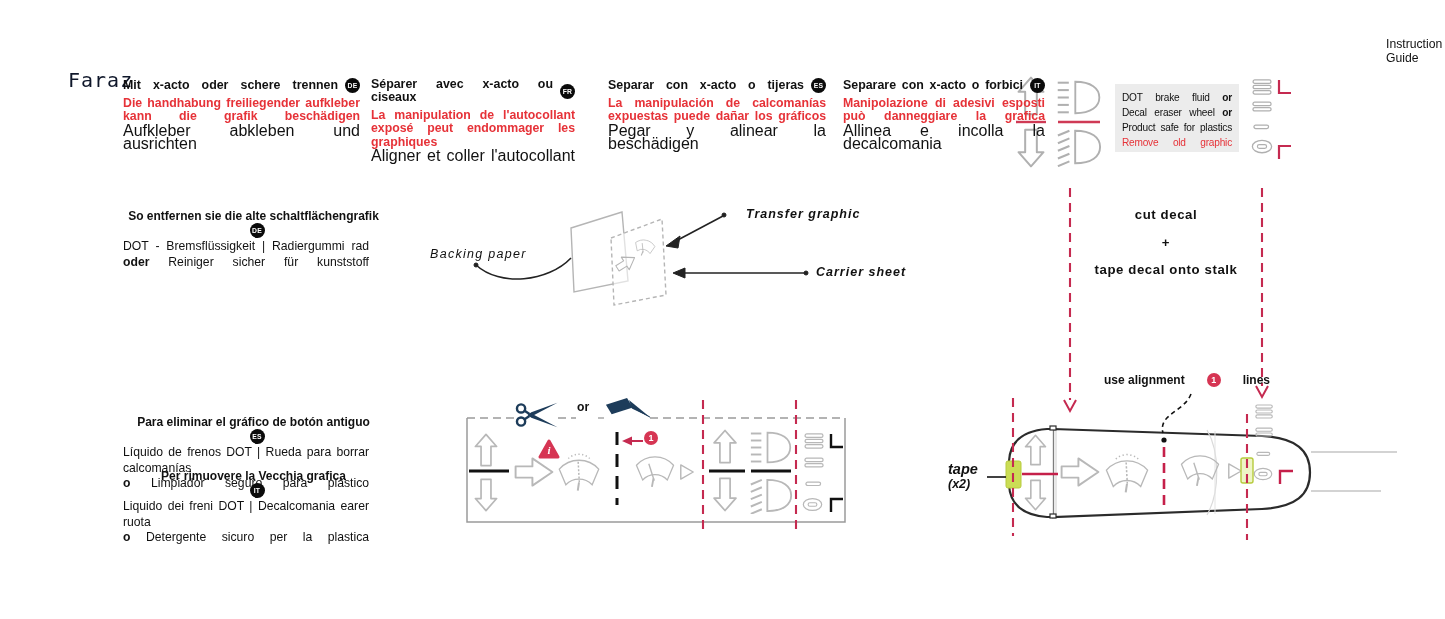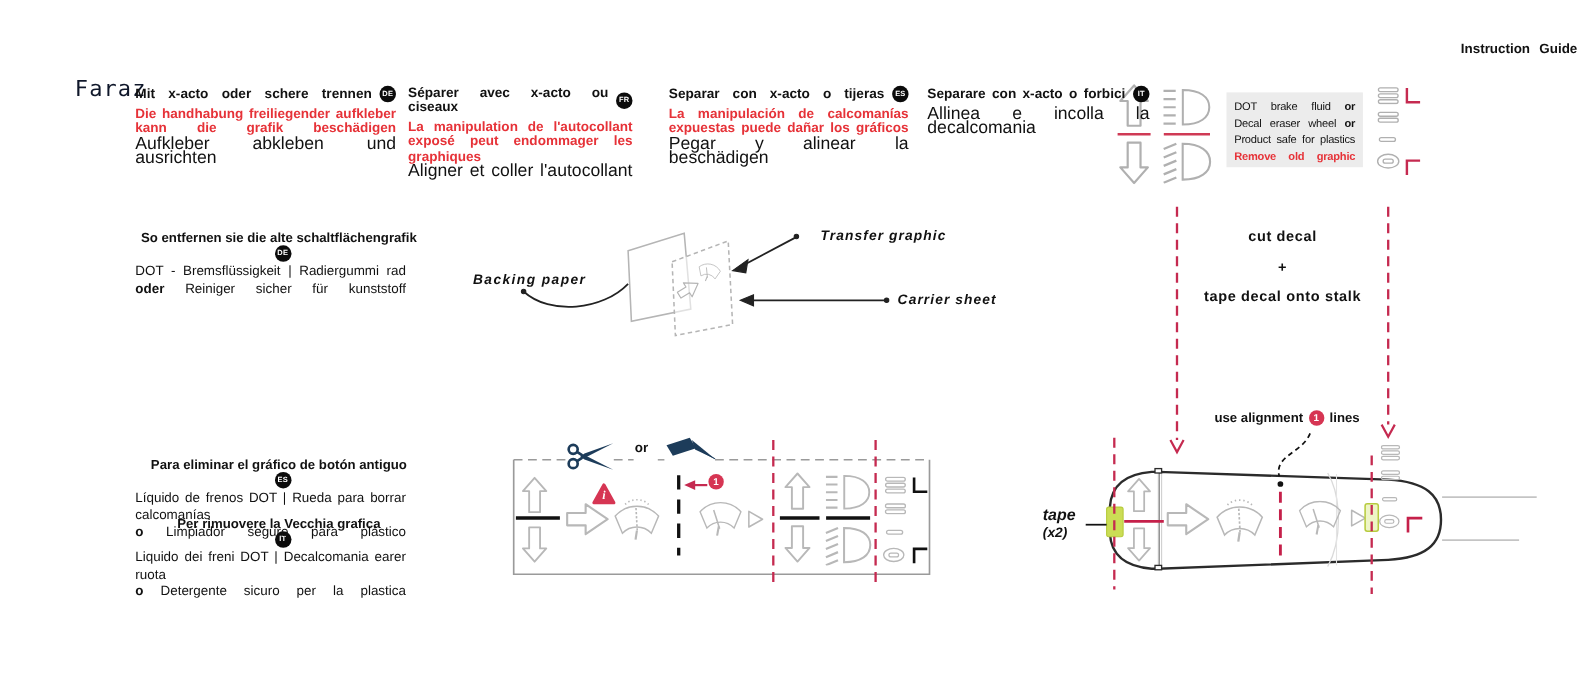--- a/index.html
+++ b/index.html
@@ -4,44 +4,44 @@
 <style>
   html,body{margin:0;padding:0;background:#fff;}
   #canvas{position:relative;width:1445px;height:619px;background:#fff;overflow:hidden;
           font-family:"Liberation Sans",sans-serif;color:#111;}
   .abs{position:absolute;}
   #overlay{position:absolute;left:0;top:0;z-index:5;pointer-events:none;}
   .txt{z-index:10;}
   
   #logo{left:68px;top:28px;font-family:"DejaVu Sans Mono",monospace;font-size:20px;
         letter-spacing:1px;color:#0f172a;margin-top:40px;}
-  #guide-title{left:1280px;top:37px;font-size:12.2px;font-weight:bold;word-spacing:5px;padding-left:48px;}
+  #guide-title{left:1338px;top:37px;font-size:12.2px;font-weight:normal;word-spacing:5px;padding-left:48px;}
   
   .tblock{line-height:13.4px;margin-left:48px;}
   .tblock p{margin:0;}
   .jy{text-align:justify;text-align-last:justify;}
   .h-row{display:flex;align-items:center;margin-bottom:4px;}
   .h-row .h{flex:1;font-weight:bold;font-size:12.4px;margin-right:7px;}
   .badge{width:15px;height:15px;border-radius:50%;background:#0b0b0b;color:#fff;
          font-size:6.8px;font-weight:bold;display:flex;align-items:center;justify-content:center;
          flex:0 0 15px;letter-spacing:.2px;}
   .red{color:#e63238;font-weight:bold;font-size:12.3px;}
   .blk{font-size:16px;}
   .s2 .h-row .h{font-size:12px;}
   .s2 p{width:246px;line-height:15.2px;font-size:12.2px;}
   .s2 .h-row{margin-bottom:1px;flex-direction:column;}
   
   #remove-box{left:1115px;top:84px;width:124px;height:68px;background:#ececec;
               box-sizing:border-box;padding:7px 7px 6px;font-size:10.1px;line-height:14.9px;
               letter-spacing:-0.2px;}
   #remove-box p{margin:0;}
-  #remove-box .red-b{color:#e63238;font-weight:bold;}
+  #remove-box .red-b{color:#e63238;font-weight:normal;}
   
   .cutline{width:182px;text-align:center;font-weight:bold;font-size:13.2px;letter-spacing:.6px;}
-  #align-label{left:1104px;top:373px;display:flex;align-items:center;gap:5px;
+  #align-label{left:1104px;top:373px;display:flex;align-items:center;gap:22px;
                font-size:12px;font-weight:bold;}
   .c1{width:14px;height:14px;border-radius:50%;background:#d63553;color:#fff;font-size:9px;
       font-weight:bold;display:flex;align-items:center;justify-content:center;flex:0 0 14px;}
   #c1-marker{left:644px;top:431px;}
   #or-label{left:574px;top:400px;font-size:12.2px;font-weight:bold;background:#fff;padding:0 3px;}
   #tape-label{left:948px;top:462px;font-style:italic;font-weight:bold;line-height:15px;}
   #tape-label .l1{font-size:14.5px;}
   #tape-label .l2{font-size:12.5px;}
 </style>
 </head>
@@ -288,20 +288,21 @@
         <span class="badge">ES</span>
       </div>
     <p class="red jy">La manipulación de calcomanías expuestas puede dañar los gráficos</p>
     <p class="blk jy">Pegar y alinear la beschädigen</p>
   </div>
   <div class="abs txt tblock" style="left:795px;top:78px;width:202px">
     <div class="h-row">
         <span class="h jy">Separare con x-acto o forbici</span>
         <span class="badge">IT</span>
       </div>
+    <p class="red jy">Manipolazione di adesivi esposti può danneggiare la grafica</p>
     <p class="blk jy">Allinea e incolla la decalcomania</p>
   </div>
 
   <div class="abs txt" id="remove-box">
     <p class="jy"><span>DOT brake fluid</span> <b>or</b></p>
     <p class="jy"><span>Decal eraser wheel</span> <b>or</b></p>
     <p class="jy">Product safe for plastics</p>
     <p class="jy red-b">Remove old graphic</p>
   </div>
 
@@ -323,21 +324,21 @@
   </div>
   <div class="abs txt tblock s2" style="left:75px;top:416px;width:268px">
     <div class="h-row">
         <span class="h jy">Para eliminar el gráfico de botón antiguo</span>
         <span class="badge">ES</span>
       </div>
     <p class="jy">Líquido de frenos DOT | Rueda para borrar calcomanías</p>
     <p class="jy"><b>o</b> <span>Limpiador seguro para plástico</span></p>
   </div>
 
-  <div class="abs txt" style="left:430px;top:247px;font-size:12.5px;font-weight:bold;font-style:italic;letter-spacing:1.3px">Backing paper</div>
+  <div class="abs txt" style="left:430px;top:247px;font-size:12.5px;font-weight:normal;font-style:italic;letter-spacing:1.3px">Backing paper</div>
   <div class="abs txt" style="left:746px;top:207px;font-size:12.5px;font-weight:bold;font-style:italic;letter-spacing:1px">Transfer graphic</div>
   <div class="abs txt" style="left:816px;top:265px;font-size:12.5px;font-weight:bold;font-style:italic;letter-spacing:1px">Carrier sheet</div>
 
   <div class="abs txt cutline" style="left:1075px;top:207px">cut decal</div>
   <div class="abs txt cutline" style="left:1075px;top:235px">+</div>
   <div class="abs txt cutline" style="left:1075px;top:262px">tape decal onto stalk</div>
   <div class="abs txt" id="align-label">
     <span>use  alignment</span>
     <span class="c1">1</span>
     <span>lines</span>

